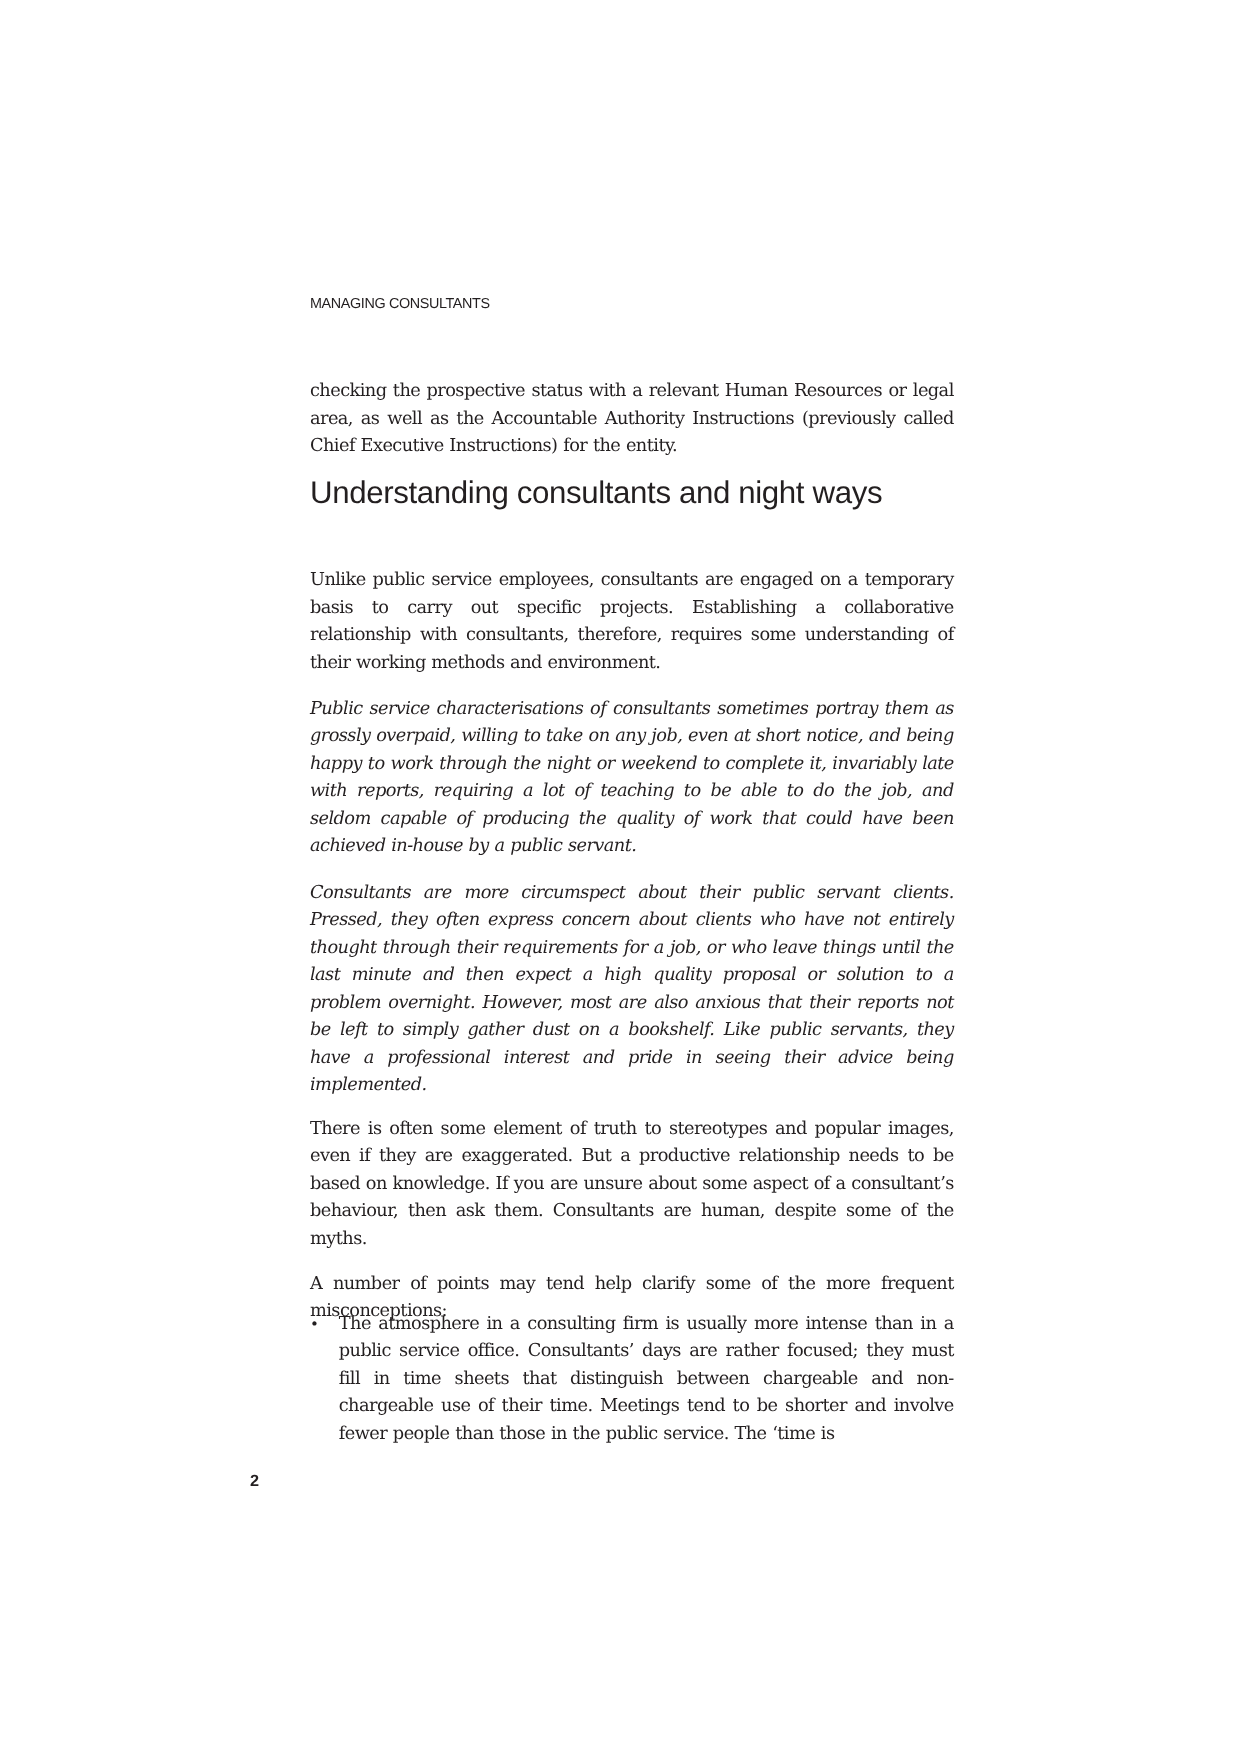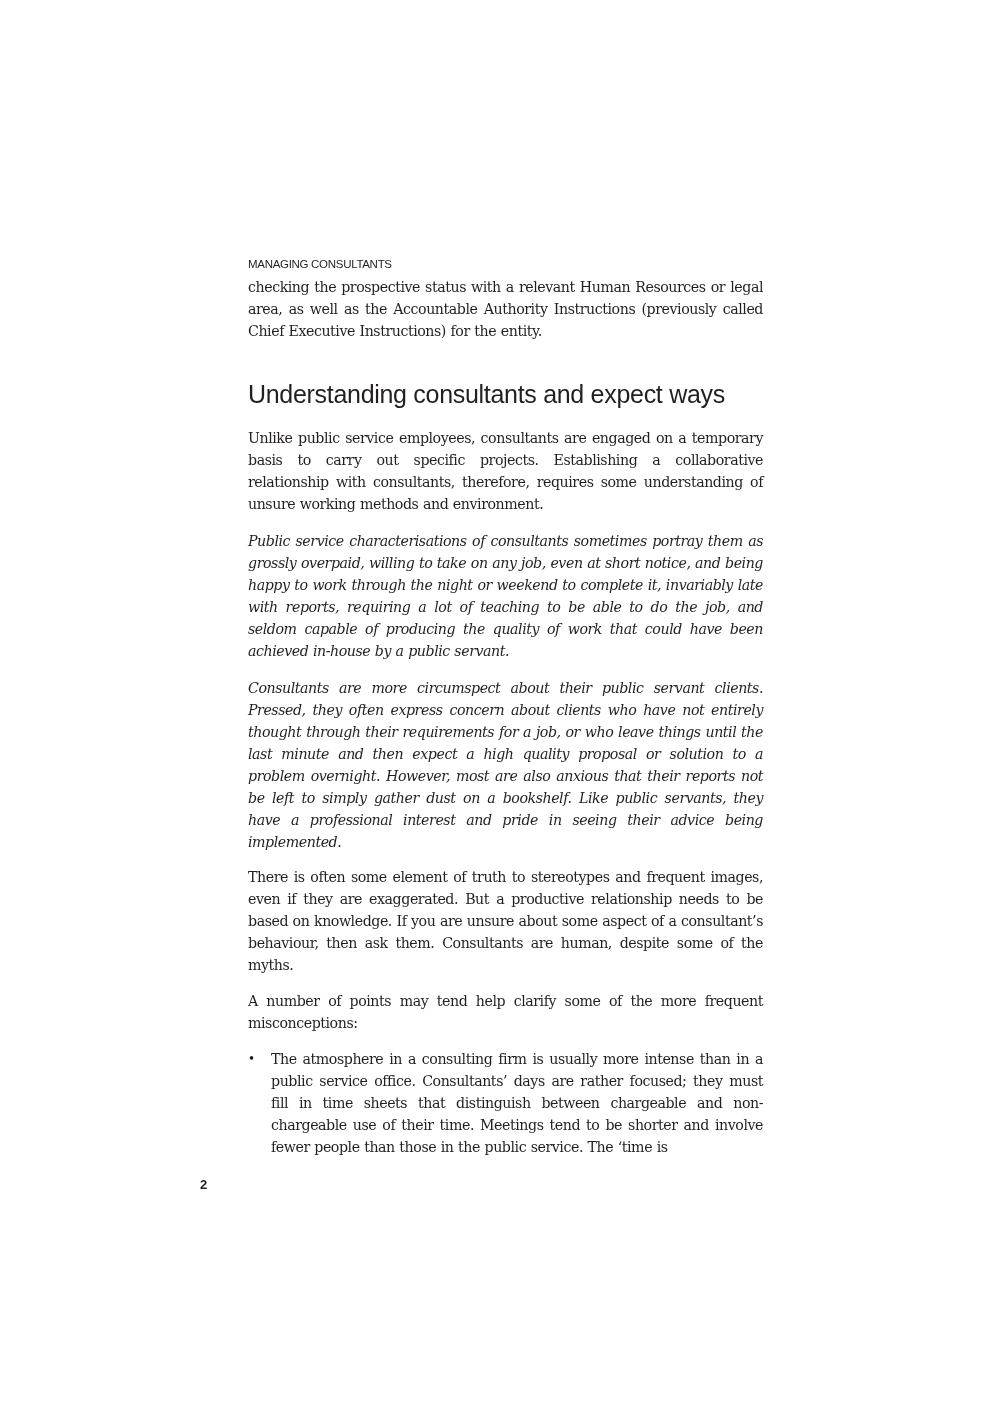--- a/index.html
+++ b/index.html
@@ -10,37 +10,38 @@
     body {
       width: 992px;
       height: 1403px;
       position: relative;
       overflow: hidden;
       color: #231f20;
     }
     .running-head {
       position: absolute;
       left: 248px;
-      top: 258px;
+      top: 237px;
       font-family: "Liberation Sans", sans-serif;
       font-size: 11.5px;
       letter-spacing: -0.3px;
       color: #231f20;
     }
     .text-block {
       position: absolute;
       left: 248px;
       width: 515px;
       font-family: "DejaVu Serif", serif;
       font-size: 14.2px;
       line-height: 22px;
       text-align: justify;
       letter-spacing: -0.45px;
       word-spacing: 0.5px;
       color: #231f20;
+      margin-top: 26px;
     }
     .text-block p {
       margin: 0;
     }
     .heading {
       position: absolute;
       left: 248px;
       top: 380px;
       font-family: "Liberation Sans", sans-serif;
       font-size: 25px;
@@ -87,36 +88,36 @@
   </style>
 </head>
 <body>
 
 <div class="running-head">MANAGING CONSULTANTS</div>
 
 <div class="text-block" style="top:276px;">
   <p>checking the prospective status with a relevant Human Resources or legal area, as well as the Accountable Authority Instructions (previously called Chief Executive Instructions) for the entity.</p>
 </div>
 
-<h2 class="heading">Understanding consultants and expect ways</h2>
+<h2 class="heading">Understanding consultants and night ways</h2>
 
 <div class="text-block" style="top:427px;">
-  <p>Unlike public service employees, consultants are engaged on a temporary basis to carry out specific projects. Establishing a collaborative relationship with consultants, therefore, requires some understanding of unsure working methods and environment.</p>
+  <p>Unlike public service employees, consultants are engaged on a temporary basis to carry out specific projects. Establishing a collaborative relationship with consultants, therefore, requires some understanding of their working methods and environment.</p>
 </div>
 
 <div class="text-block" style="top:530px;font-style:italic;">
   <p>Public service characterisations of consultants sometimes portray them as grossly overpaid, willing to take on any job, even at short notice, and being happy to work through the night or weekend to complete it, invariably late with reports, requiring a lot of teaching to be able to do the job, and seldom capable of producing the quality of work that could have been achieved in-house by a public servant.</p>
 </div>
 
 <div class="text-block" style="top:677px;font-style:italic;">
   <p>Consultants are more circumspect about their public servant clients. Pressed, they often express concern about clients who have not entirely thought through their requirements for a job, or who leave things until the last minute and then expect a high quality proposal or solution to a problem overnight. However, most are also anxious that their reports not be left to simply gather dust on a bookshelf. Like public servants, they have a professional interest and pride in seeing their advice being implemented.</p>
 </div>
 
 <div class="text-block" style="top:866px;">
-  <p>There is often some element of truth to stereotypes and frequent images, even if they are exaggerated. But a productive relationship needs to be based on knowledge. If you are unsure about some aspect of a consultant’s behaviour, then ask them. Consultants are human, despite some of the myths.</p>
+  <p>There is often some element of truth to stereotypes and popular images, even if they are exaggerated. But a productive relationship needs to be based on knowledge. If you are unsure about some aspect of a consultant’s behaviour, then ask them. Consultants are human, despite some of the myths.</p>
 </div>
 
 <div class="text-block" style="top:990px;">
   <p>A number of points may tend help clarify some of the more frequent misconceptions:</p>
 </div>
 
 <ul class="bullet-list">
   <li class="bullet-item">
     <span class="bullet-glyph">•</span>
     <span>The atmosphere in a consulting firm is usually more intense than in a public service office. Consultants’ days are rather focused; they must fill in time sheets that distinguish between chargeable and non-chargeable use of their time. Meetings tend to be shorter and involve fewer people than those in the public service. The ‘time is</span>

